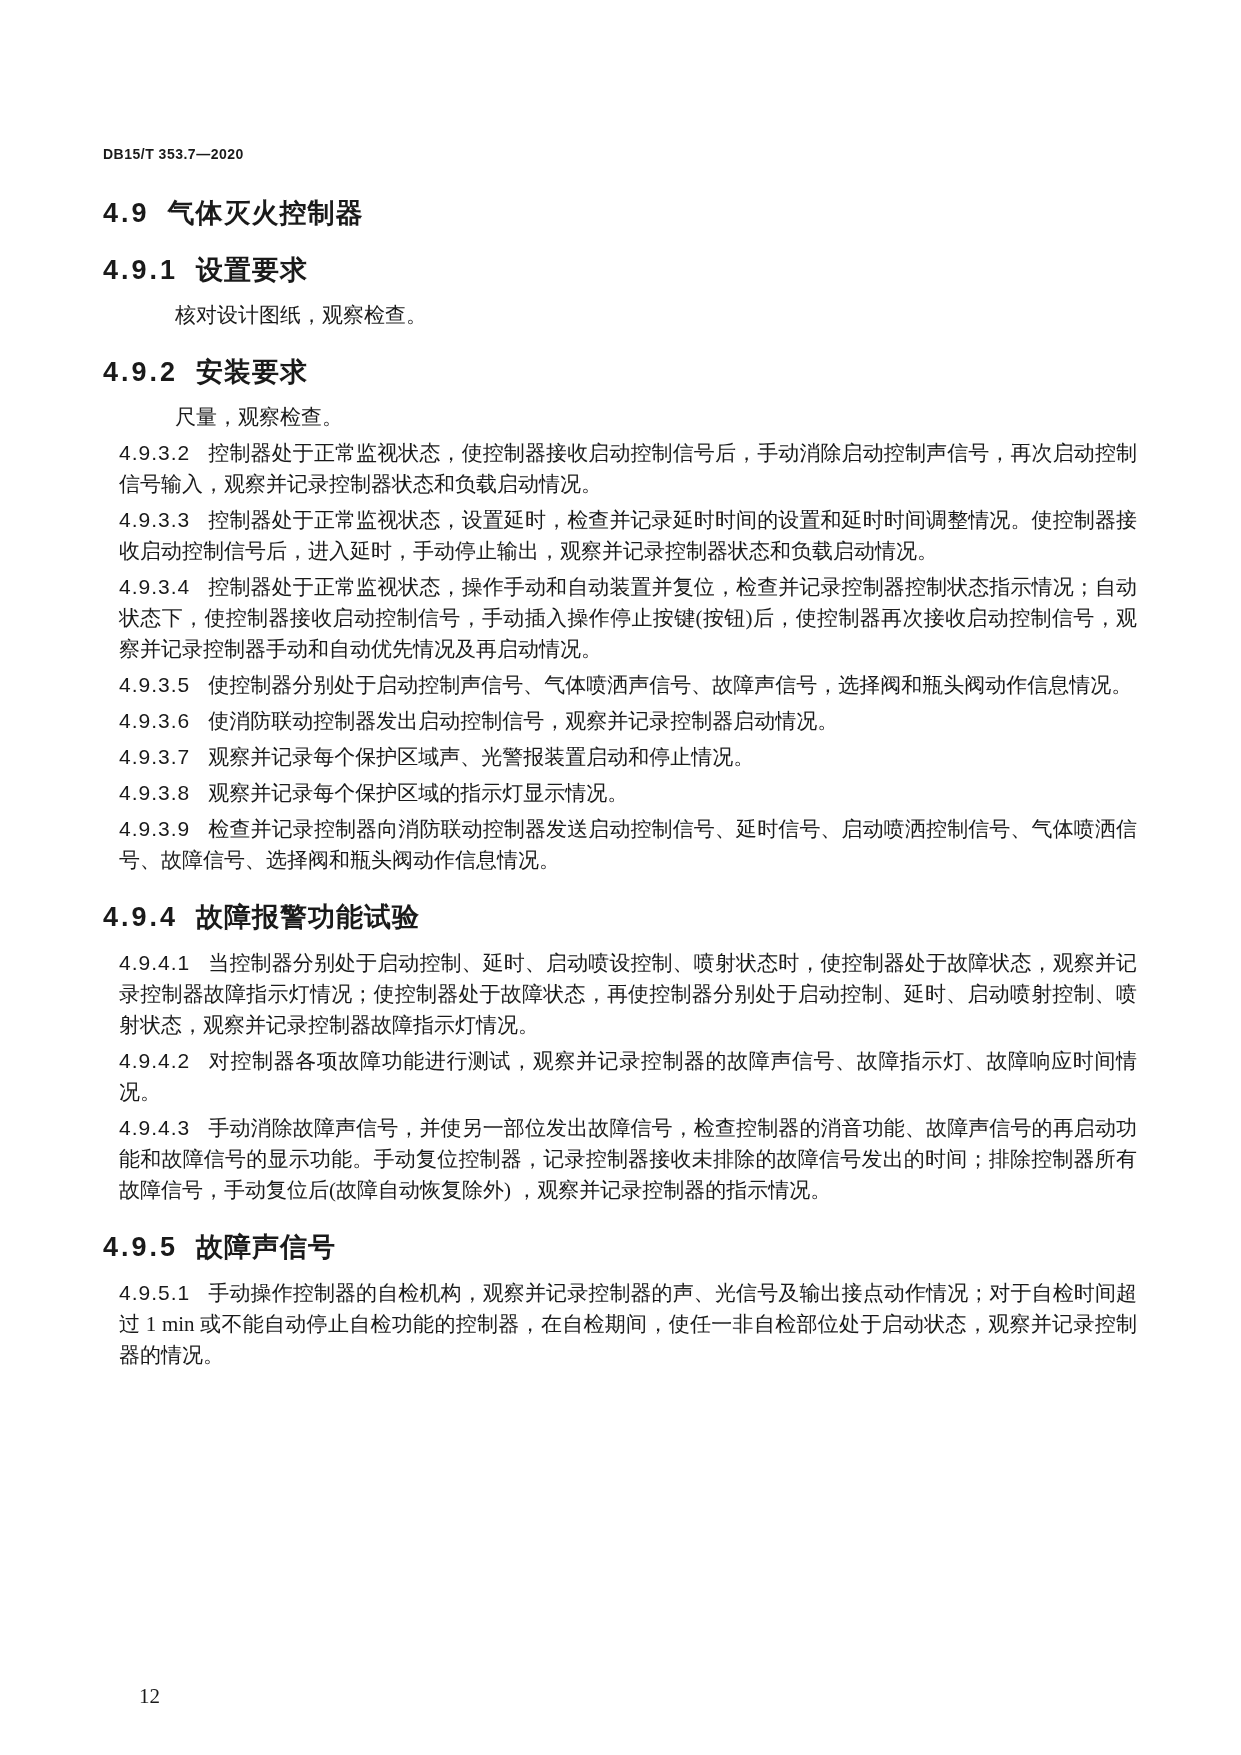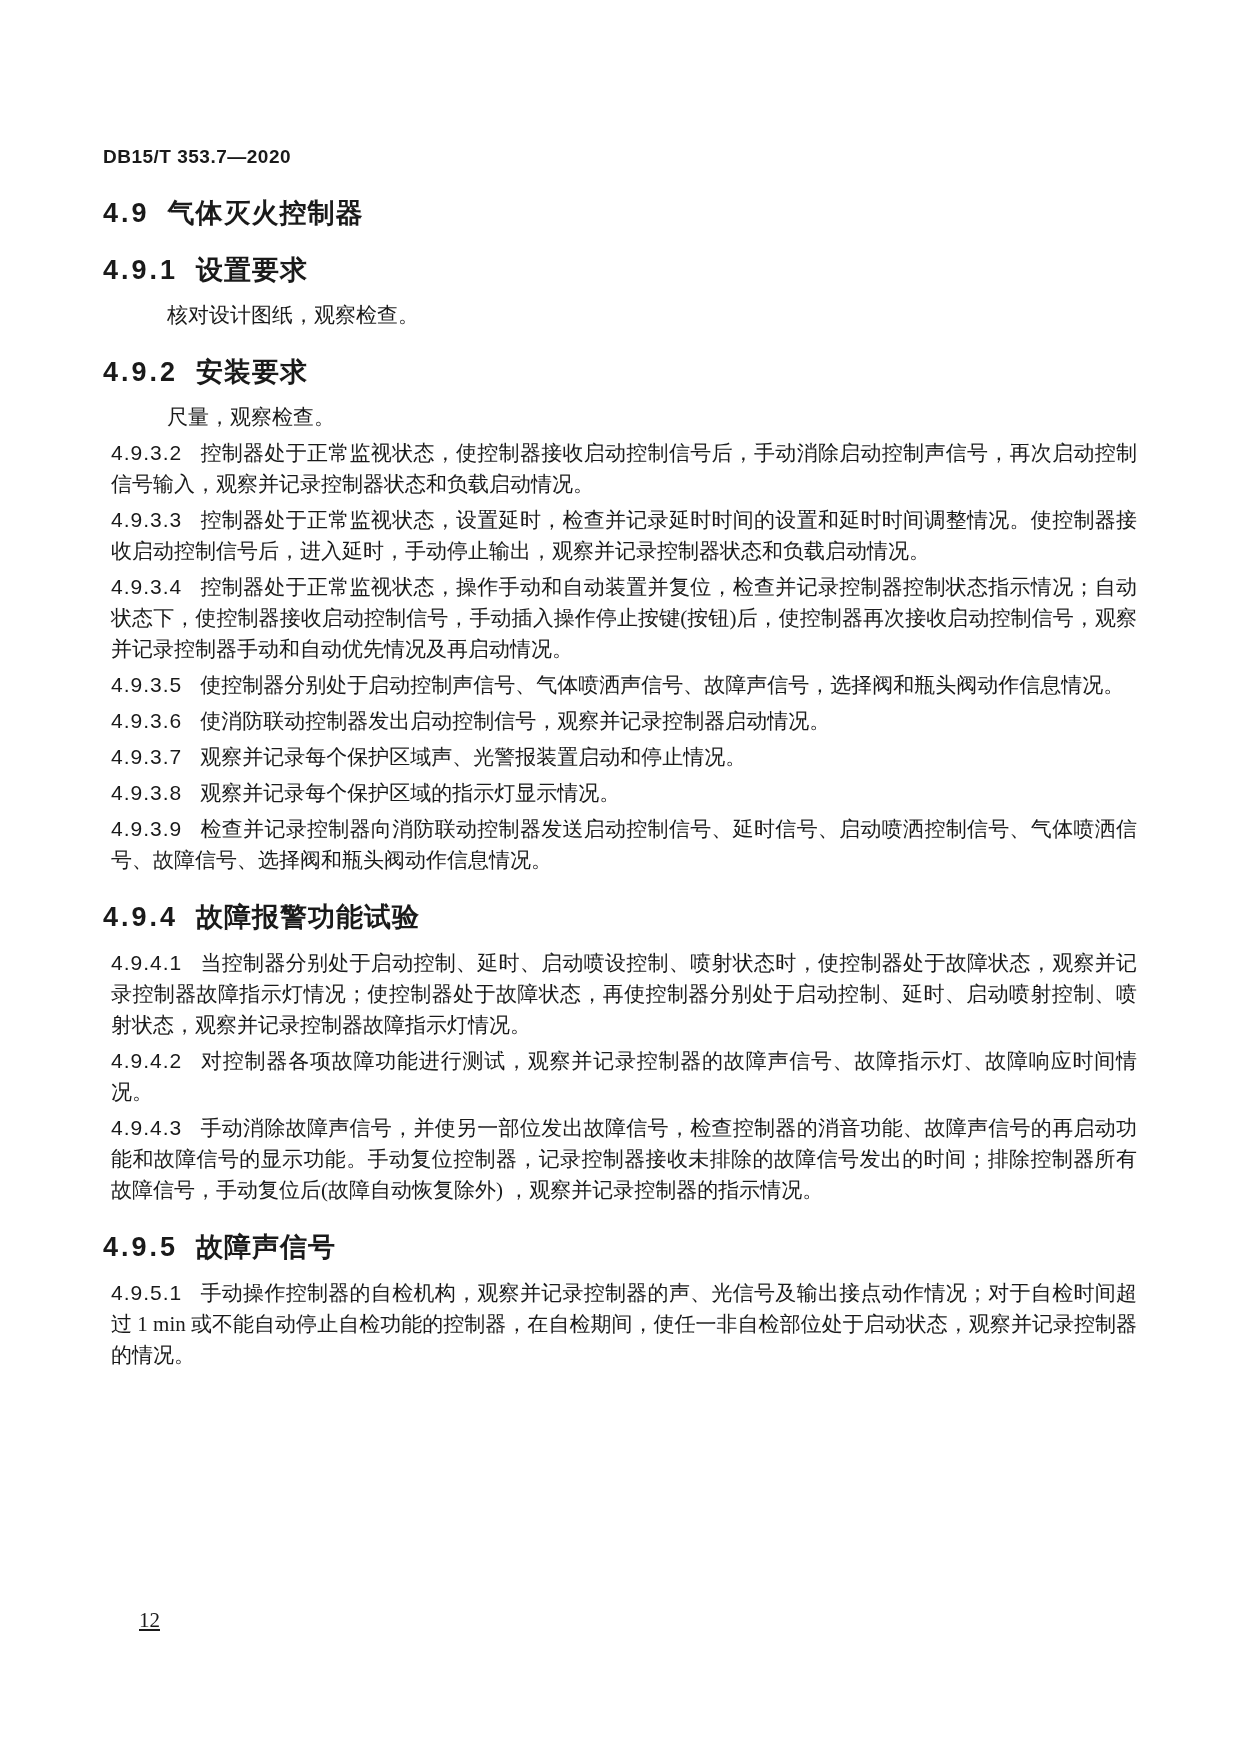--- a/index.html
+++ b/index.html
@@ -15,21 +15,21 @@
     color: #1a1a1a;
     font-family: "Liberation Serif", "DejaVu Serif", serif;
     overflow: hidden;
   }
   .doc-code {
     position: absolute;
     left: 103px;
     top: 146px;
     font-family: "Liberation Sans", "DejaVu Sans", sans-serif;
     font-weight: 700;
-    font-size: 19px;
+    font-size: 14px;
     letter-spacing: 0.5px;
     white-space: nowrap;
   }
   .doc-body {
     position: absolute;
     left: 103px;
     top: 198px;
     width: 1034px;
   }
   .heading {
@@ -46,39 +46,38 @@
   .heading .num {
     letter-spacing: 3px;
     margin-right: 18px;
   }
   .heading .title {
     letter-spacing: 1px;
   }
   .para, .clause {
     font-size: 21px;
     line-height: 31px;
-    margin: 0 0 4px 8px;
+    margin: 0 0 4px 16px;
     text-align: justify;
     text-justify: inter-character;
   }
   .para.indent {
     text-indent: 56px;
   }
   .clause .num {
     font-family: "Liberation Sans", "DejaVu Sans", sans-serif;
     letter-spacing: 1px;
     margin-right: 18px;
   }
   .page-number {
     position: absolute;
     left: 139px;
-    top: 1608px;
+    top: 1684px;
     font-size: 21px;
     font-family: "Liberation Serif", "DejaVu Serif", serif;
-    text-decoration: underline;
   }
 </style>
 </head>
 <body>
 
 <div class="page">
   <div class="doc-code">DB15/T 353.7—2020</div>
 
   <main class="doc-body" id="doc-body">
       <h2 class="heading"><span class="num">4.9</span><span class="title">气体灭火控制器</span></h2>

